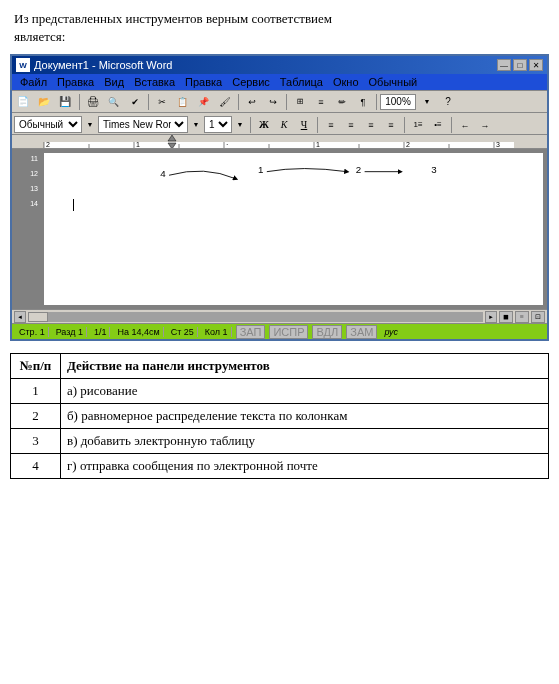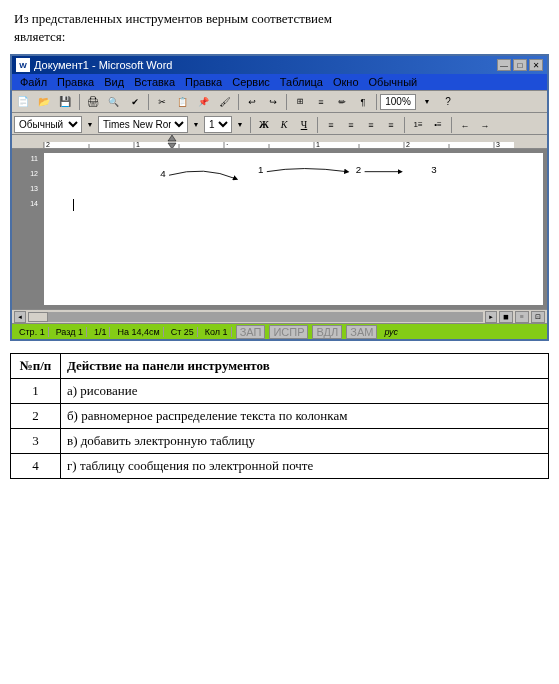--- a/index.html
+++ b/index.html
@@ -527,17 +527,17 @@
     <tr>
       <td class="col-num">2</td>
       <td class="col-action">б) равномерное распределение текста по колонкам</td>
     </tr>
     <tr>
       <td class="col-num">3</td>
       <td class="col-action">в) добавить электронную таблицу</td>
     </tr>
     <tr>
       <td class="col-num">4</td>
-      <td class="col-action">г) таблицу сообщения по электронной почте</td>
+      <td class="col-action">г) отправка сообщения по электронной почте</td>
     </tr>
   </tbody>
     </table>
 </div>
 
 </body></html>

